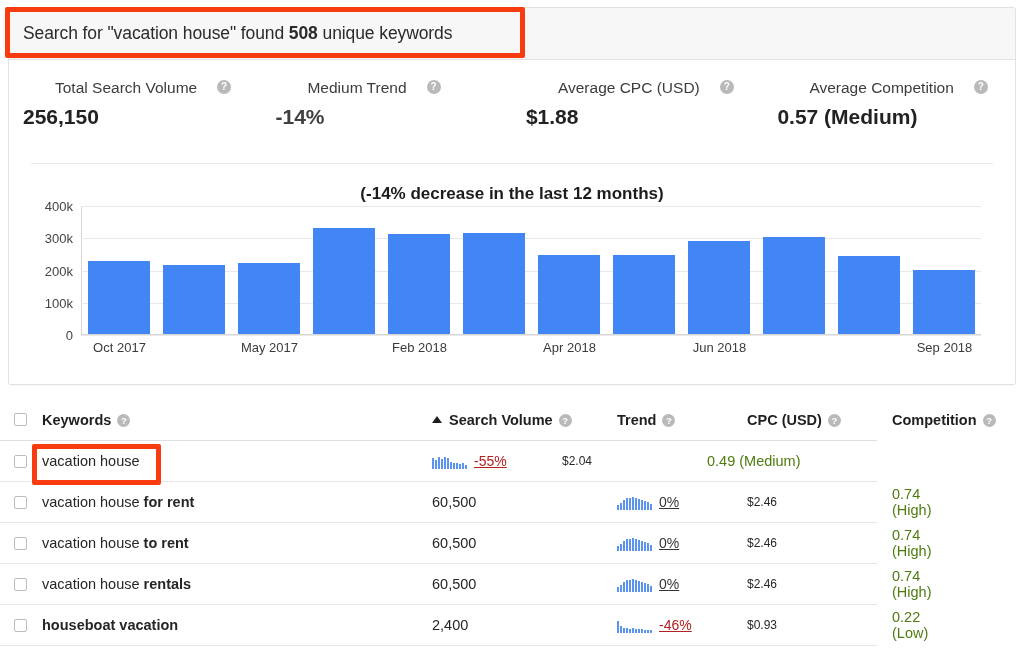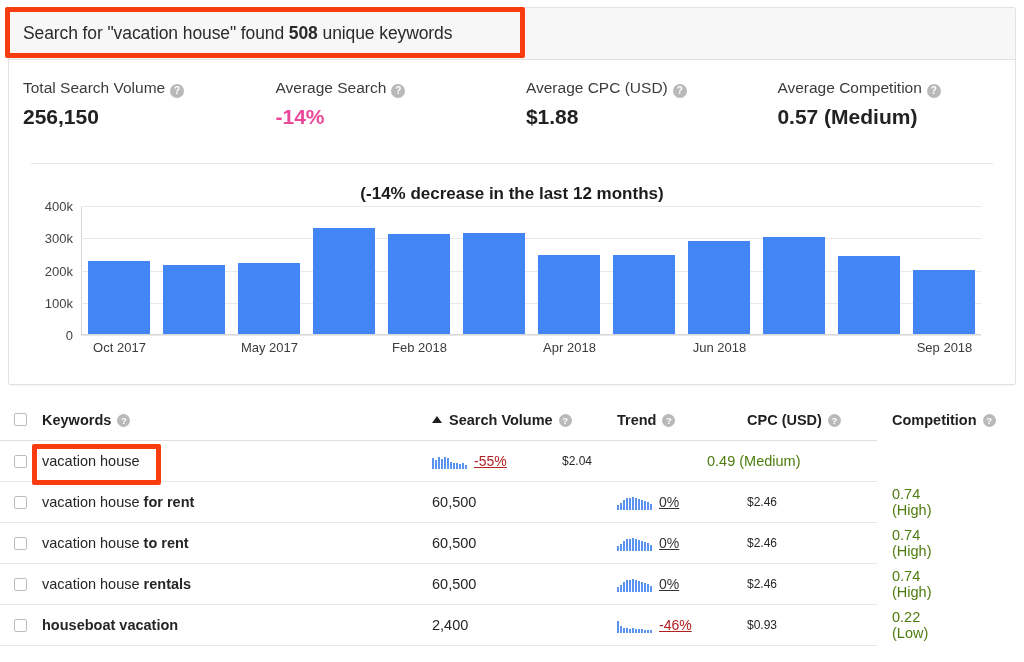--- a/index.html
+++ b/index.html
@@ -52,27 +52,28 @@
   .stats {
     position: absolute; top: 53px; left: 0; right: 0; height: 101px;
     display: flex; padding: 18px 0 0 14px;
   }
   .stat { position: relative; }
   .stat:nth-child(1) { width: 255px; }
   .stat:nth-child(2) { width: 253px; }
   .stat:nth-child(3) { width: 254px; }
   .stat:nth-child(4) { width: 240px; }
   .stat-label {
-    font-size: 15.5px; color: #3c3c3c; display: flex; align-items: flex-end; gap: 5px;
+    font-size: 15.5px; color: #3c3c3c; display: flex; align-items: flex-start; gap: 20px;
     white-space: nowrap;
+    margin-left: 32px;
   }
   .stat-value {
     margin-top: 8px; font-size: 21px; font-weight: bold; color: #222; white-space: nowrap;
   }
-  .stat-value.negative { color: #ec4899; }
+  .stat-value.negative { color: #404040; }
 
   
   .help-icon {
     display: inline-block; width: 14px; height: 14px; border-radius: 50%;
     background: #b9b9b9; color: #fff;
     font-size: 10px; font-weight: bold; line-height: 14px; text-align: center;
     font-family: "Liberation Sans", sans-serif; flex: none;
     position: relative; top: 1px;
   }
   .help-icon.sm { width: 13px; height: 13px; line-height: 13px; font-size: 9.5px; }
@@ -163,21 +164,21 @@
     <div class="stats">
       <div class="stat">
         <div class="stat-label">
           <span>Total Search Volume</span>
           <span class="help-icon">?</span>
         </div>
         <div class="stat-value">256,150</div>
       </div>
       <div class="stat">
         <div class="stat-label">
-          <span>Average Search</span>
+          <span>Medium Trend</span>
           <span class="help-icon">?</span>
         </div>
         <div class="stat-value negative">-14%</div>
       </div>
       <div class="stat">
         <div class="stat-label">
           <span>Average CPC (USD)</span>
           <span class="help-icon">?</span>
         </div>
         <div class="stat-value">$1.88</div>

